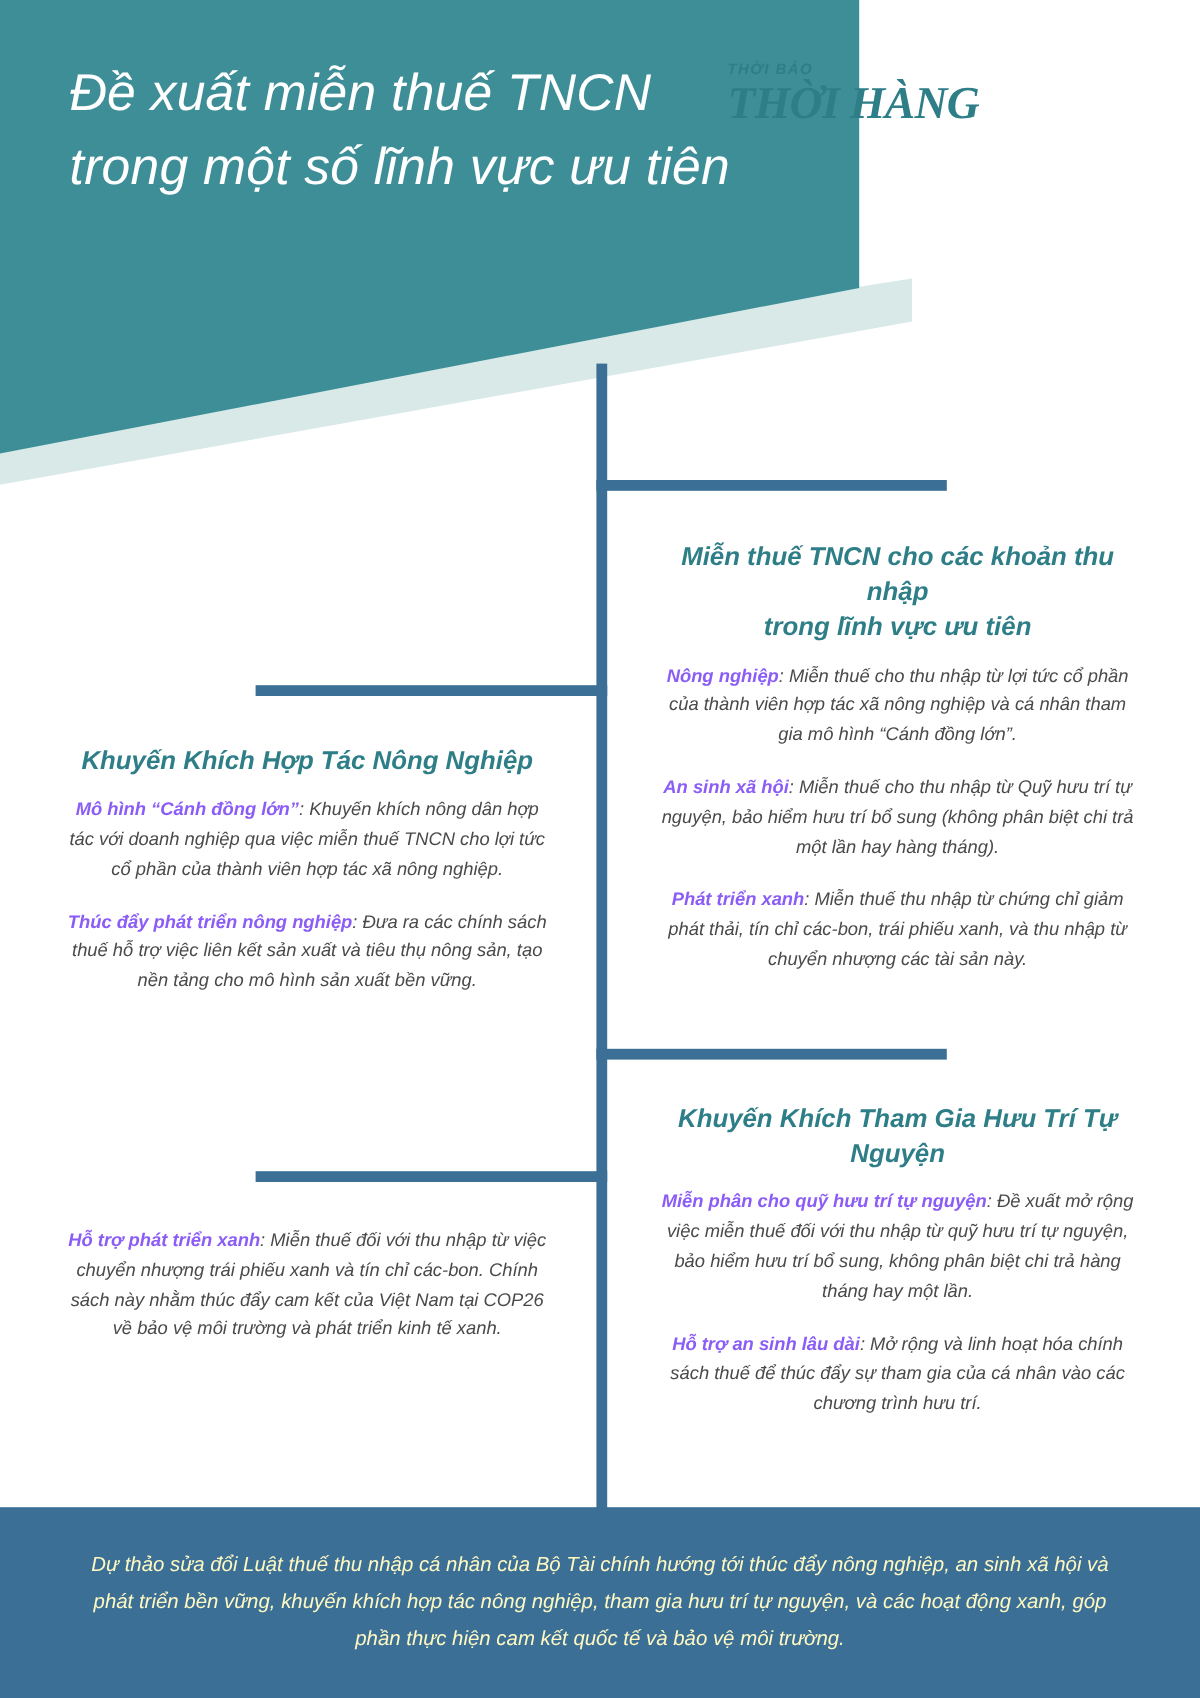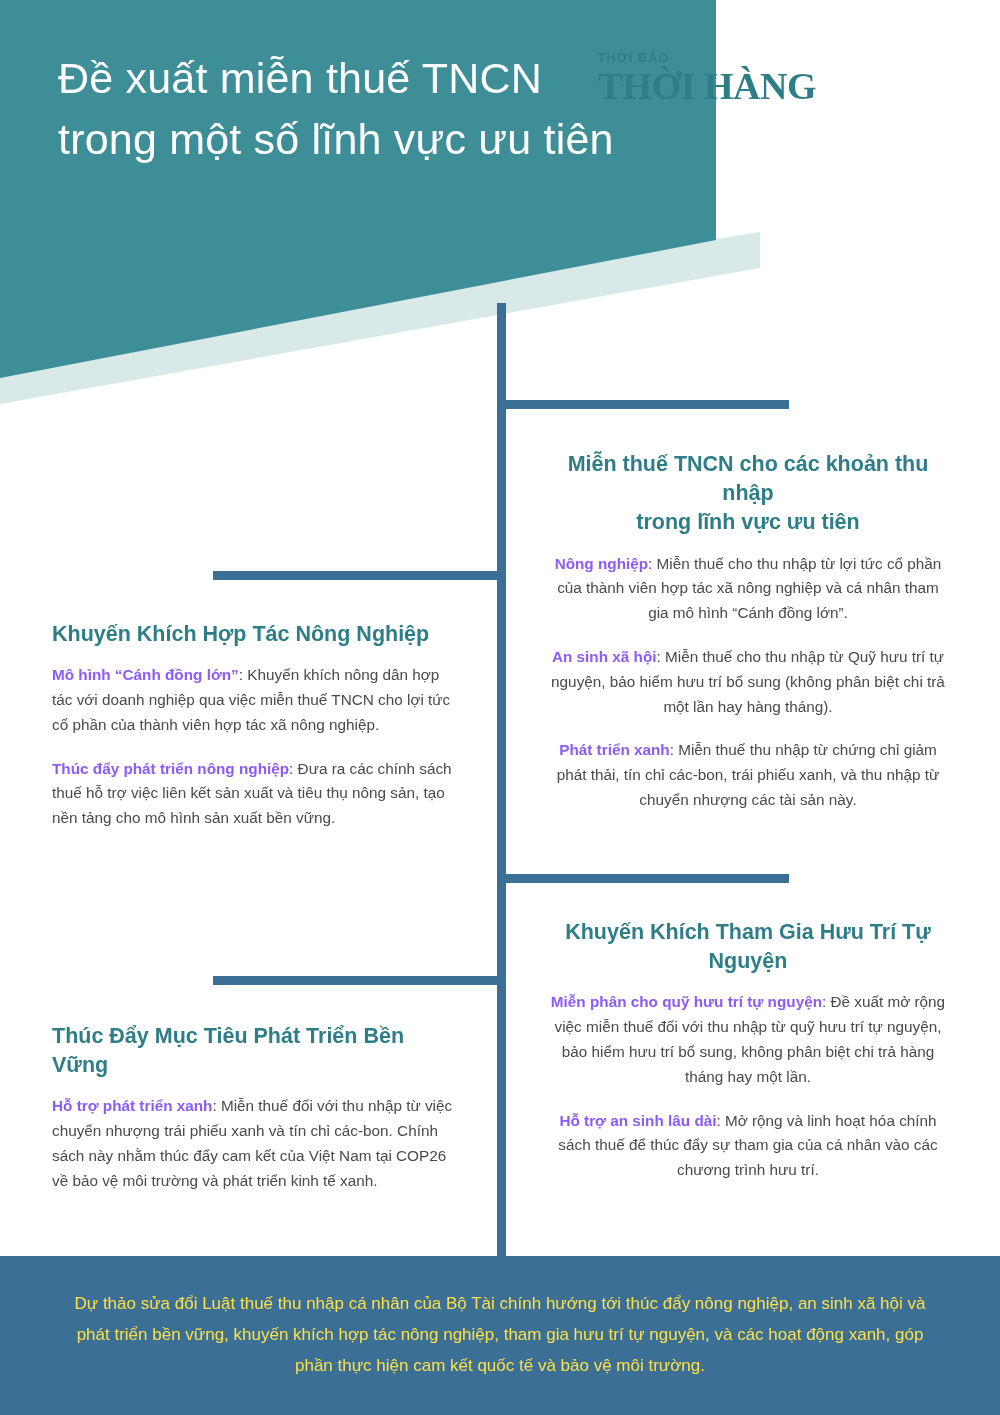--- a/index.html
+++ b/index.html
@@ -6,20 +6,21 @@
   html, body {
     width: 1000px; height: 1415px;
     background: #ffffff;
     font-family: "Liberation Sans", sans-serif;
     overflow: hidden;
   }
   #page {
     position: relative;
     width: 848px; height: 1415px;
     background: #ffffff;
+    font-style: italic;
   }
 
   
   .hdr-svg { position: absolute; top: 0; left: 0; width: 1000px; height: 420px; }
 
   .hdr-title {
     position: absolute;
     left: 58px; top: 48px;
     width: 660px;
     color: #ffffff;
@@ -66,21 +67,21 @@
     background: #3c6f95;
   }
   .branch.r1 { left: 497px; top: 400px;  width: 292px; }
   .branch.l1 { left: 213px; top: 571px;  width: 293px; }
   .branch.r2 { left: 497px; top: 874px;  width: 292px; }
   .branch.l2 { left: 213px; top: 976px;  width: 293px; }
 
   
   .block { position: absolute; }
   .block.right { left: 548px; width: 400px; text-align: center; }
-  .block.left  { left: 52px;  width: 408px; text-align: left; }
+  .block.left  { left: 52px;  width: 408px; text-align: center; }
 
   .block.b1 { top: 450px; }
   .block.b2 { top: 620px; }
   .block.b3 { top: 918px; }
   .block.b4 { top: 1022px; }
 
   .blk-title {
     color: #2e7e88;
     font-size: 21.5px;
     font-weight: 700;
@@ -106,21 +107,21 @@
   .footer {
     position: absolute;
     left: 0; top: 1256px;
     width: 1000px; height: 159px;
     background: #3c6f95;
     display: flex;
     align-items: center;
     justify-content: center;
   }
   .footer-text {
-    color: #fde047;
+    color: #fef9c3;
     font-size: 17px;
     line-height: 1.82;
     text-align: center;
     width: 870px;
     white-space: pre-line;
     font-weight: 300;
   }
 </style>
 </head>
 <body>
@@ -174,21 +175,20 @@
     <div class="blk-title">Khuyến Khích Tham Gia Hưu Trí Tự Nguyện</div>
     <div class="para">
       <span class="para-text"><span class="para-lead">Miễn phân cho quỹ hưu trí tự nguyện</span><span>: Đề xuất mở rộng việc miễn thuế đối với thu nhập từ quỹ hưu trí tự nguyện, bảo hiểm hưu trí bổ sung, không phân biệt chi trả hàng tháng hay một lần.</span></span>
     </div>
     <div class="para">
       <span class="para-text"><span class="para-lead">Hỗ trợ an sinh lâu dài</span><span>: Mở rộng và linh hoạt hóa chính sách thuế để thúc đẩy sự tham gia của cá nhân vào các chương trình hưu trí.</span></span>
     </div>
   </div>
 
   <div class="block left b4">
-    <div class="blk-title">Thúc Đẩy Mục Tiêu Phát Triển Bền Vững</div>
     <div class="para">
       <span class="para-text"><span class="para-lead">Hỗ trợ phát triển xanh</span><span>: Miễn thuế đối với thu nhập từ việc chuyển nhượng trái phiếu xanh và tín chỉ các-bon. Chính sách này nhằm thúc đẩy cam kết của Việt Nam tại COP26 về bảo vệ môi trường và phát triển kinh tế xanh.</span></span>
     </div>
   </div>
 
   <div class="footer">
     <div class="footer-text">Dự thảo sửa đổi Luật thuế thu nhập cá nhân của Bộ Tài chính hướng tới thúc đẩy nông nghiệp, an sinh xã hội và phát triển bền vững, khuyến khích hợp tác nông nghiệp, tham gia hưu trí tự nguyện, và các hoạt động xanh, góp phần thực hiện cam kết quốc tế và bảo vệ môi trường.</div>
   </div>
 
 </div>

